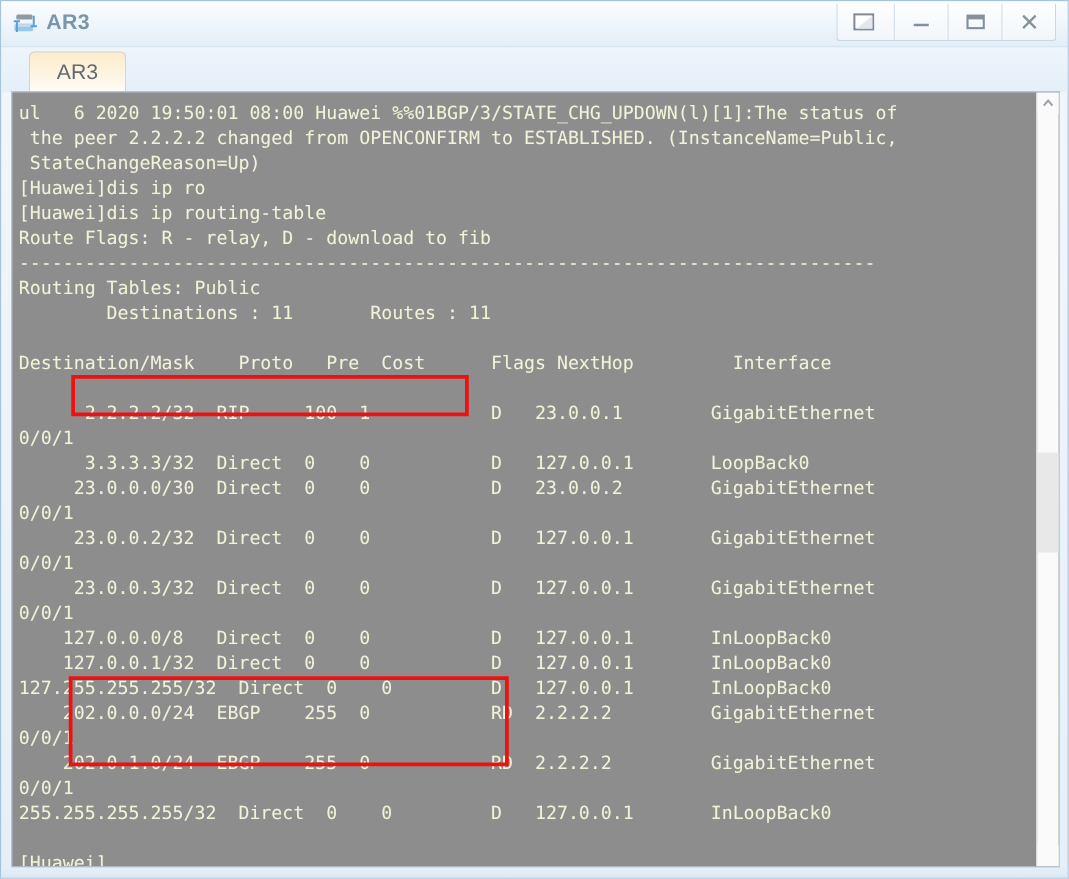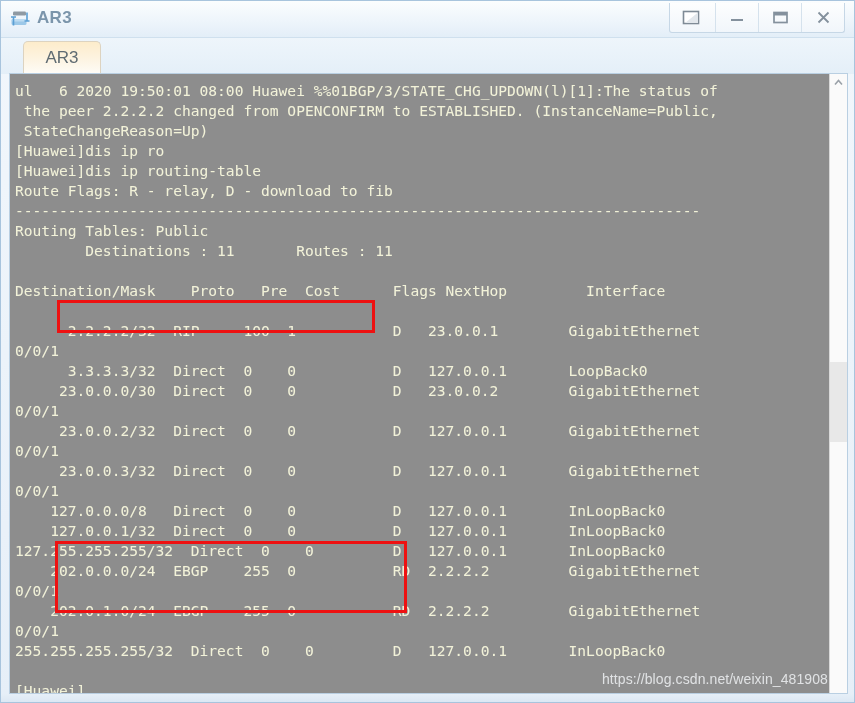--- a/index.html
+++ b/index.html
@@ -250,21 +250,20 @@
     202.0.1.0/24  EBGP    255  0           RD  2.2.2.2         GigabitEthernet
 0/0/1
 255.255.255.255/32  Direct  0    0         D   127.0.0.1       InLoopBack0
 
 [Huawei]
 [Huawei]</pre>
 
       <div class="hl-box" id="hl-rip"></div>
       <div class="hl-box" id="hl-ebgp"></div>
 
-      <div id="watermark">https://blog.csdn.net/weixin_481908</div>
     </div>
 
     <div id="scrollbar">
       <div id="sb-up">
         <svg width="9" height="7" viewBox="0 0 9 7">
           <path d="M1 5.5 L4.5 1.5 L8 5.5" stroke="#9aa1a8" stroke-width="1.6" fill="none"></path>
         </svg>
       </div>
       <div id="sb-thumb"></div>
       <div id="sb-down"></div>

